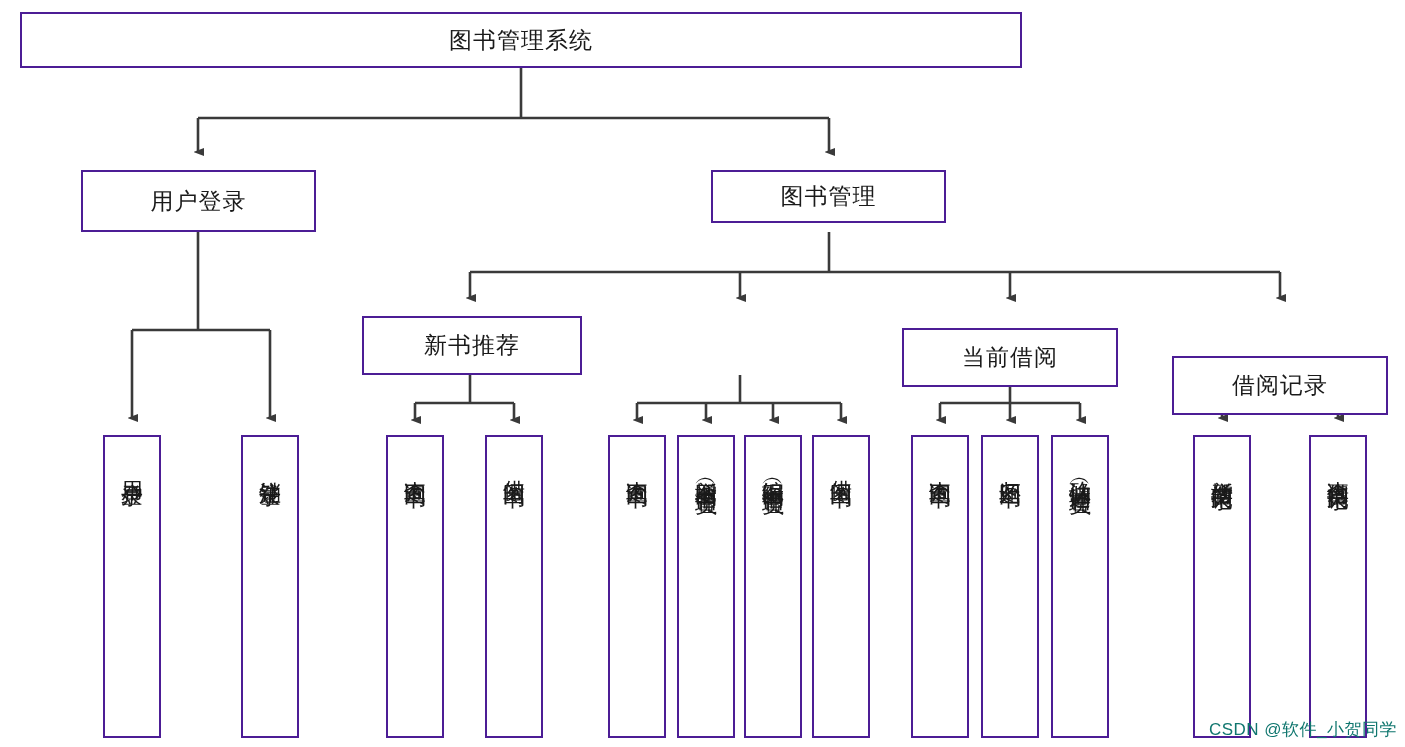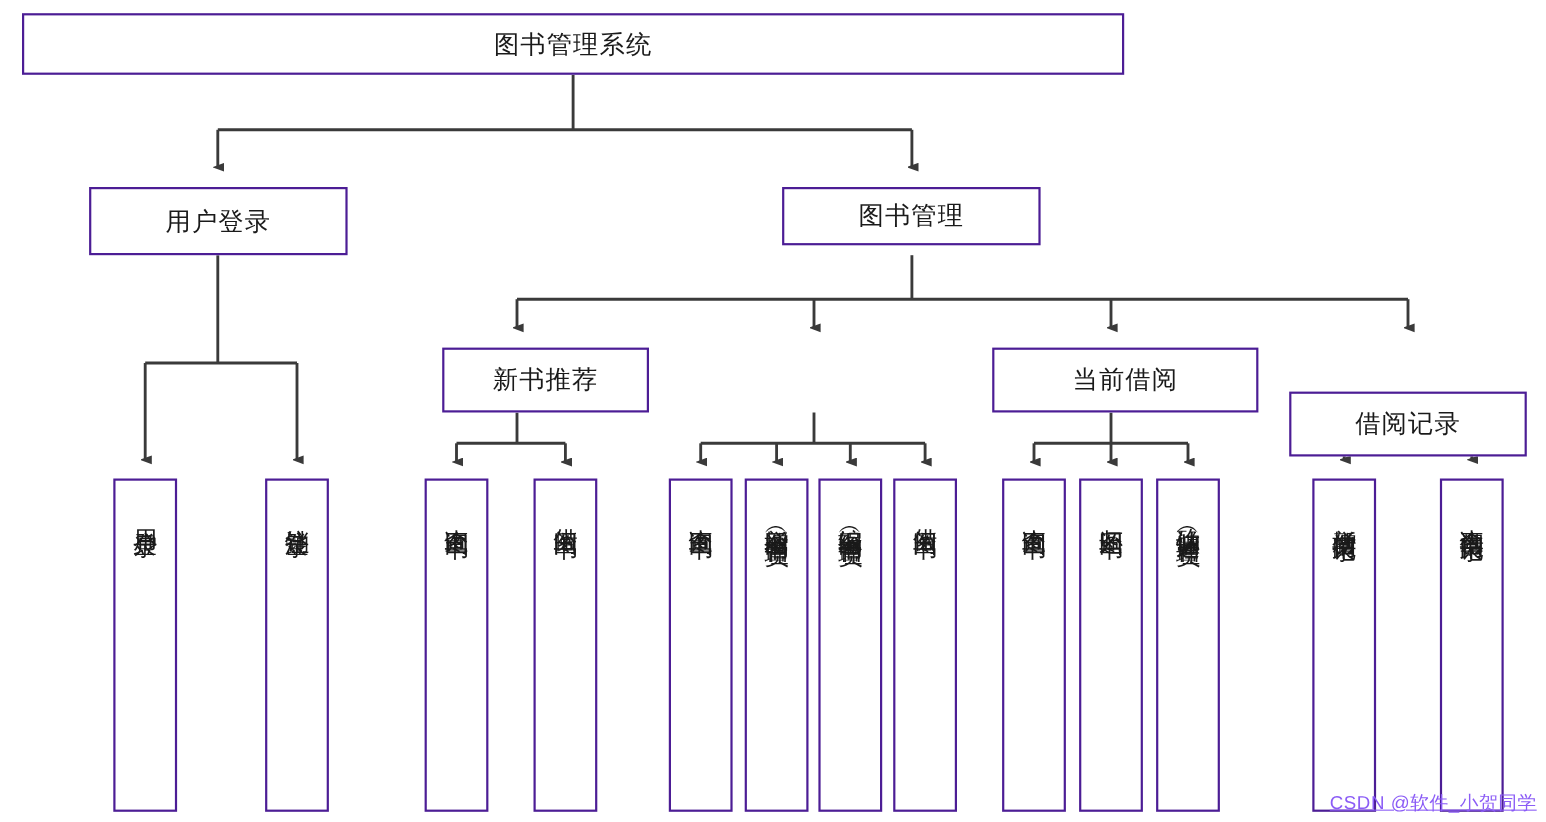--- a/index.html
+++ b/index.html
@@ -51,24 +51,23 @@
     line-height: 1.28;
     letter-spacing: 2px;
     white-space: nowrap;
     color: #1a1a1a;
   }
   .watermark {
     position: absolute;
     right: 8px;
     bottom: 6px;
     font-size: 17px;
-    color: #8b5cf6;
+    color: #0f766e;
     letter-spacing: 0.5px;
     white-space: nowrap;
-    text-decoration: underline;
   }
 </style>
 </head>
 <body>
 
 <div id="canvas">
 
   <svg class="wires" viewBox="0 0 1405 747">
     <defs>
       <marker id="arrow" markerWidth="10" markerHeight="10" refX="4" refY="6" orient="auto" markerUnits="userSpaceOnUse">
@@ -123,24 +122,24 @@
     <span>图书管理系统</span>
   </div>
 
   <div class="node h" style="left:81px; top:170px; width:235px; height:62px;">
     <span>用户登录</span>
   </div>
   <div class="node h" style="left:711px; top:170px; width:235px; height:53px;">
     <span>图书管理</span>
   </div>
 
-  <div class="node h" style="left:362px; top:316px; width:188px; height:59px;margin-left:40px;">
+  <div class="node h" style="left:362px; top:316px; width:220px; height:59px;">
     <span>新书推荐</span>
   </div>
-  <div class="node h" style="left:902px; top:316px; width:242px; height:59px;text-align:center;">
+  <div class="node h" style="left:902px; top:328px; width:216px; height:59px;text-align:center;">
     <span>当前借阅</span>
   </div>
   <div class="node h" style="left:1172px; top:316px; width:216px; height:59px;margin-top:40px;">
     <span>借阅记录</span>
   </div>
 
   <div class="node v" style="left:103px; top:435px; width:58px; height:303px;">
     <span class="vtext">用户登录</span>
   </div>
   <div class="node v" style="left:241px; top:435px; width:58px; height:303px;">

